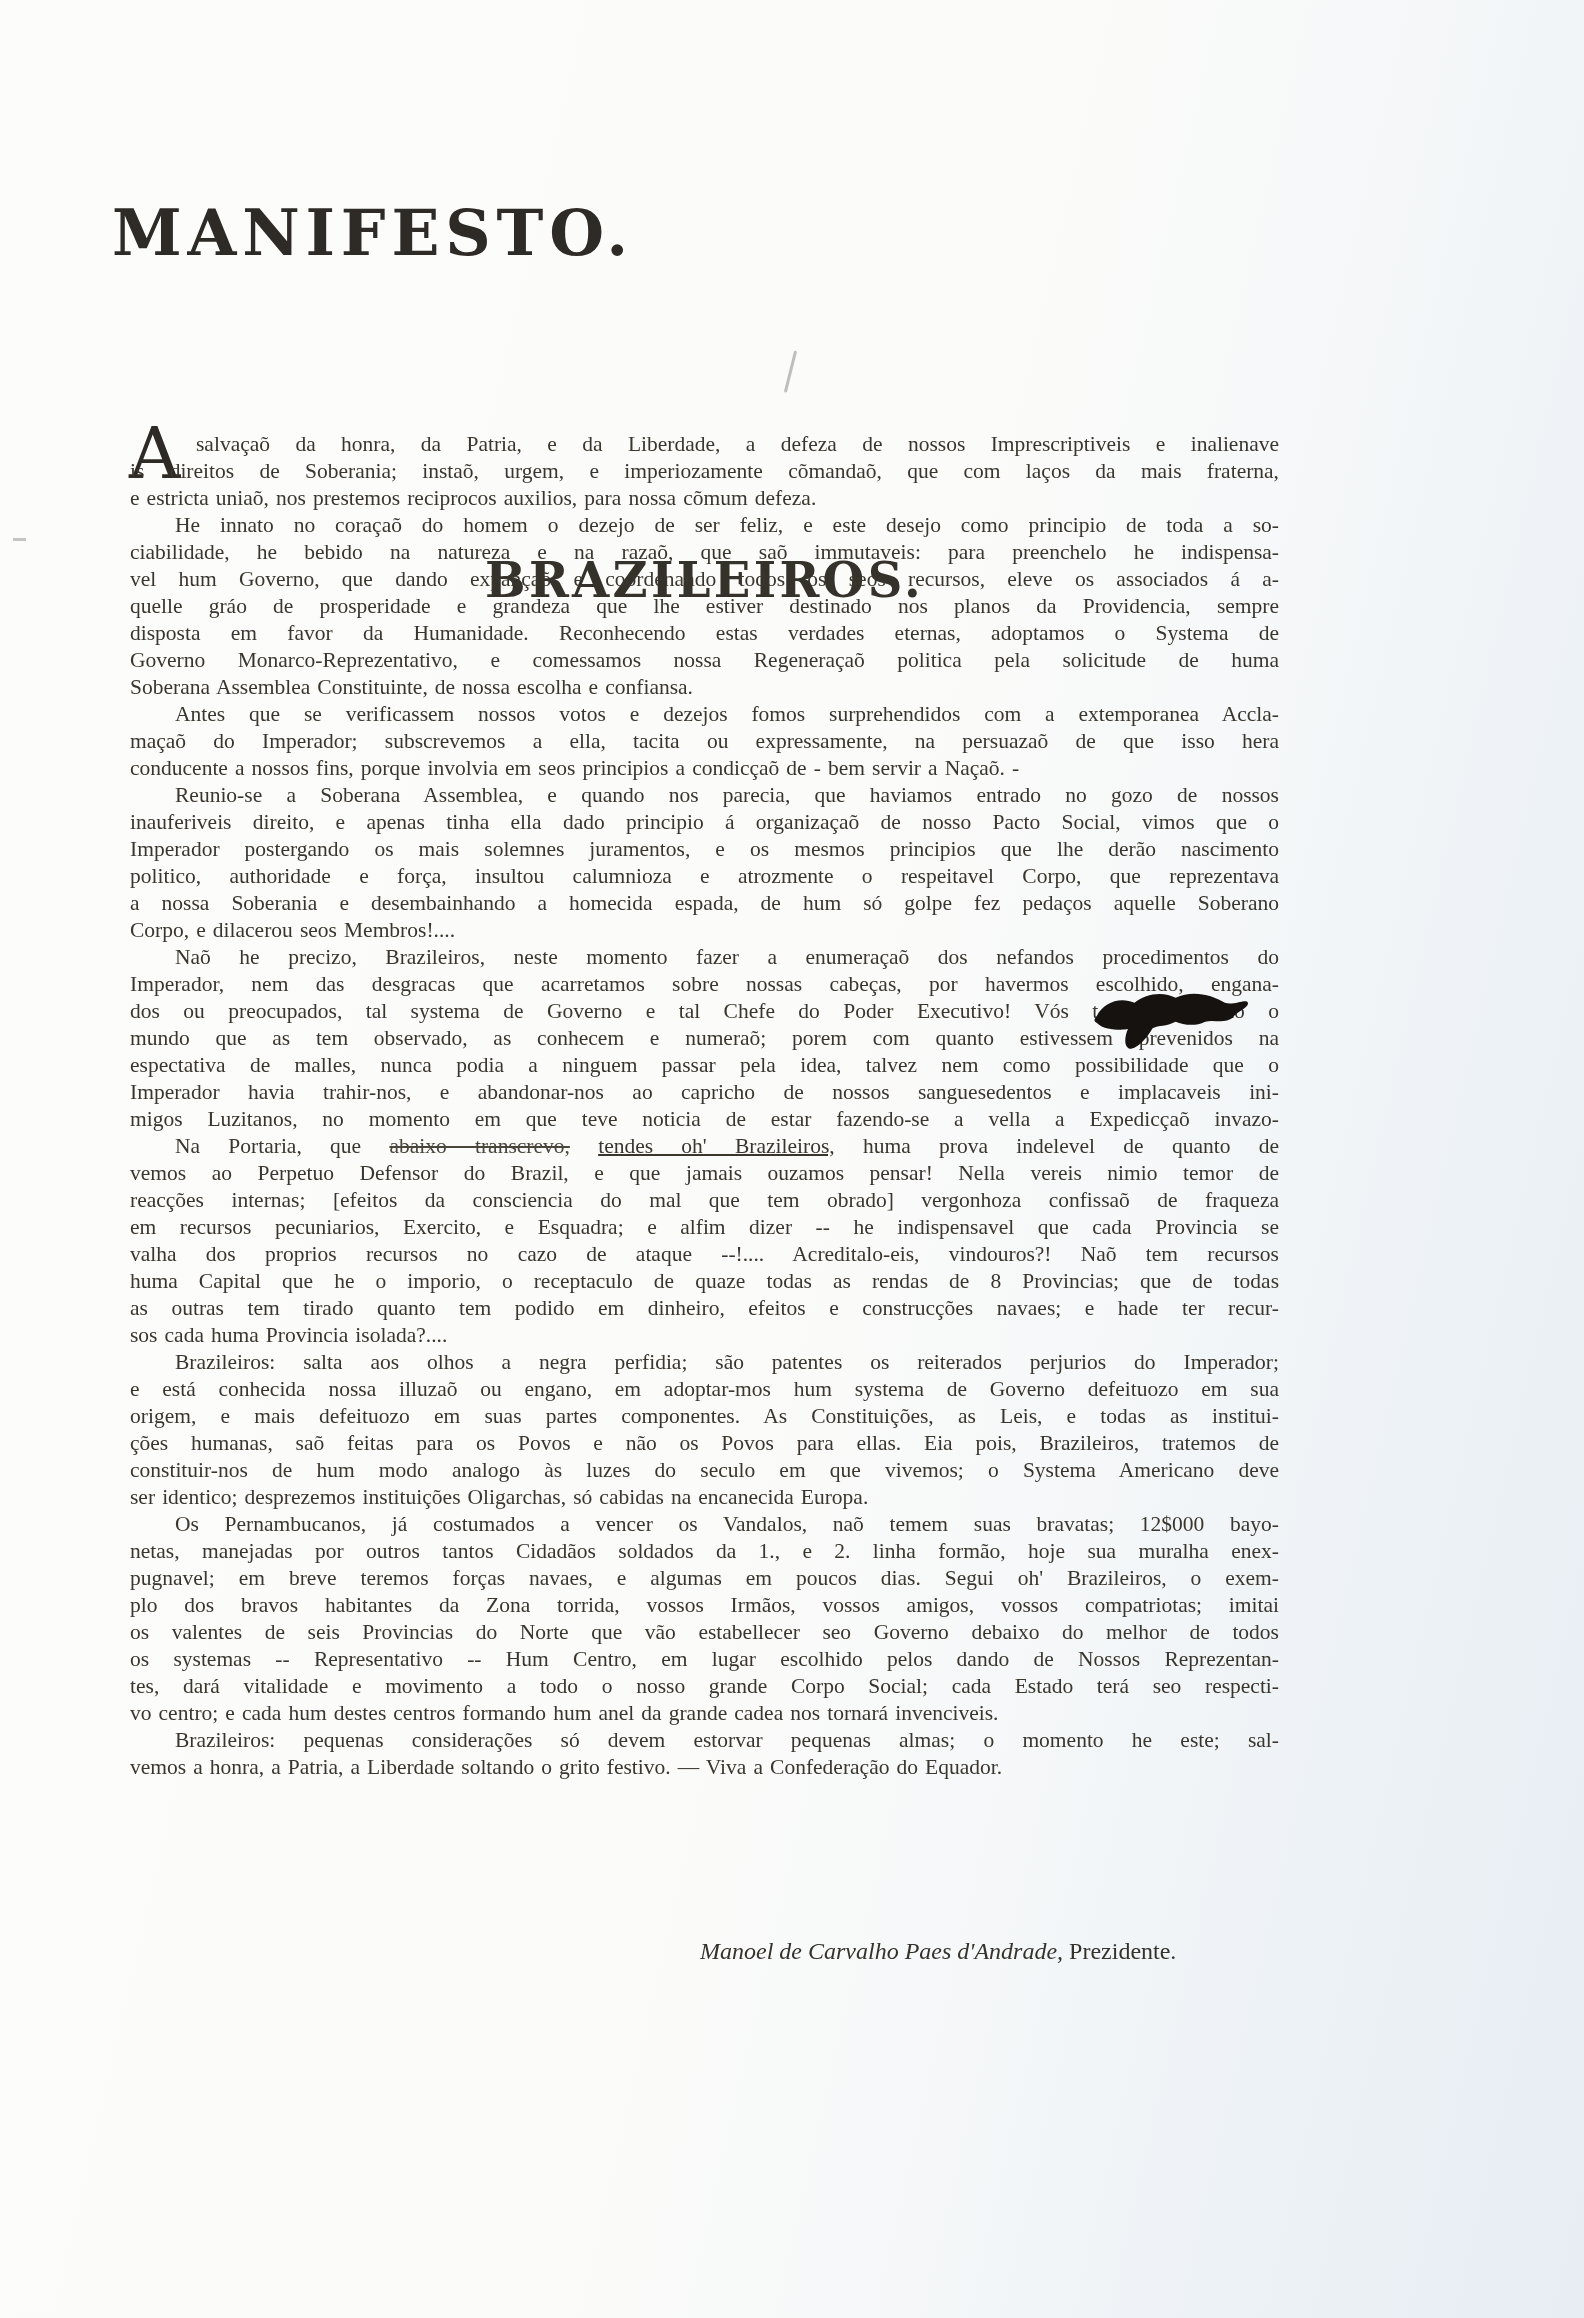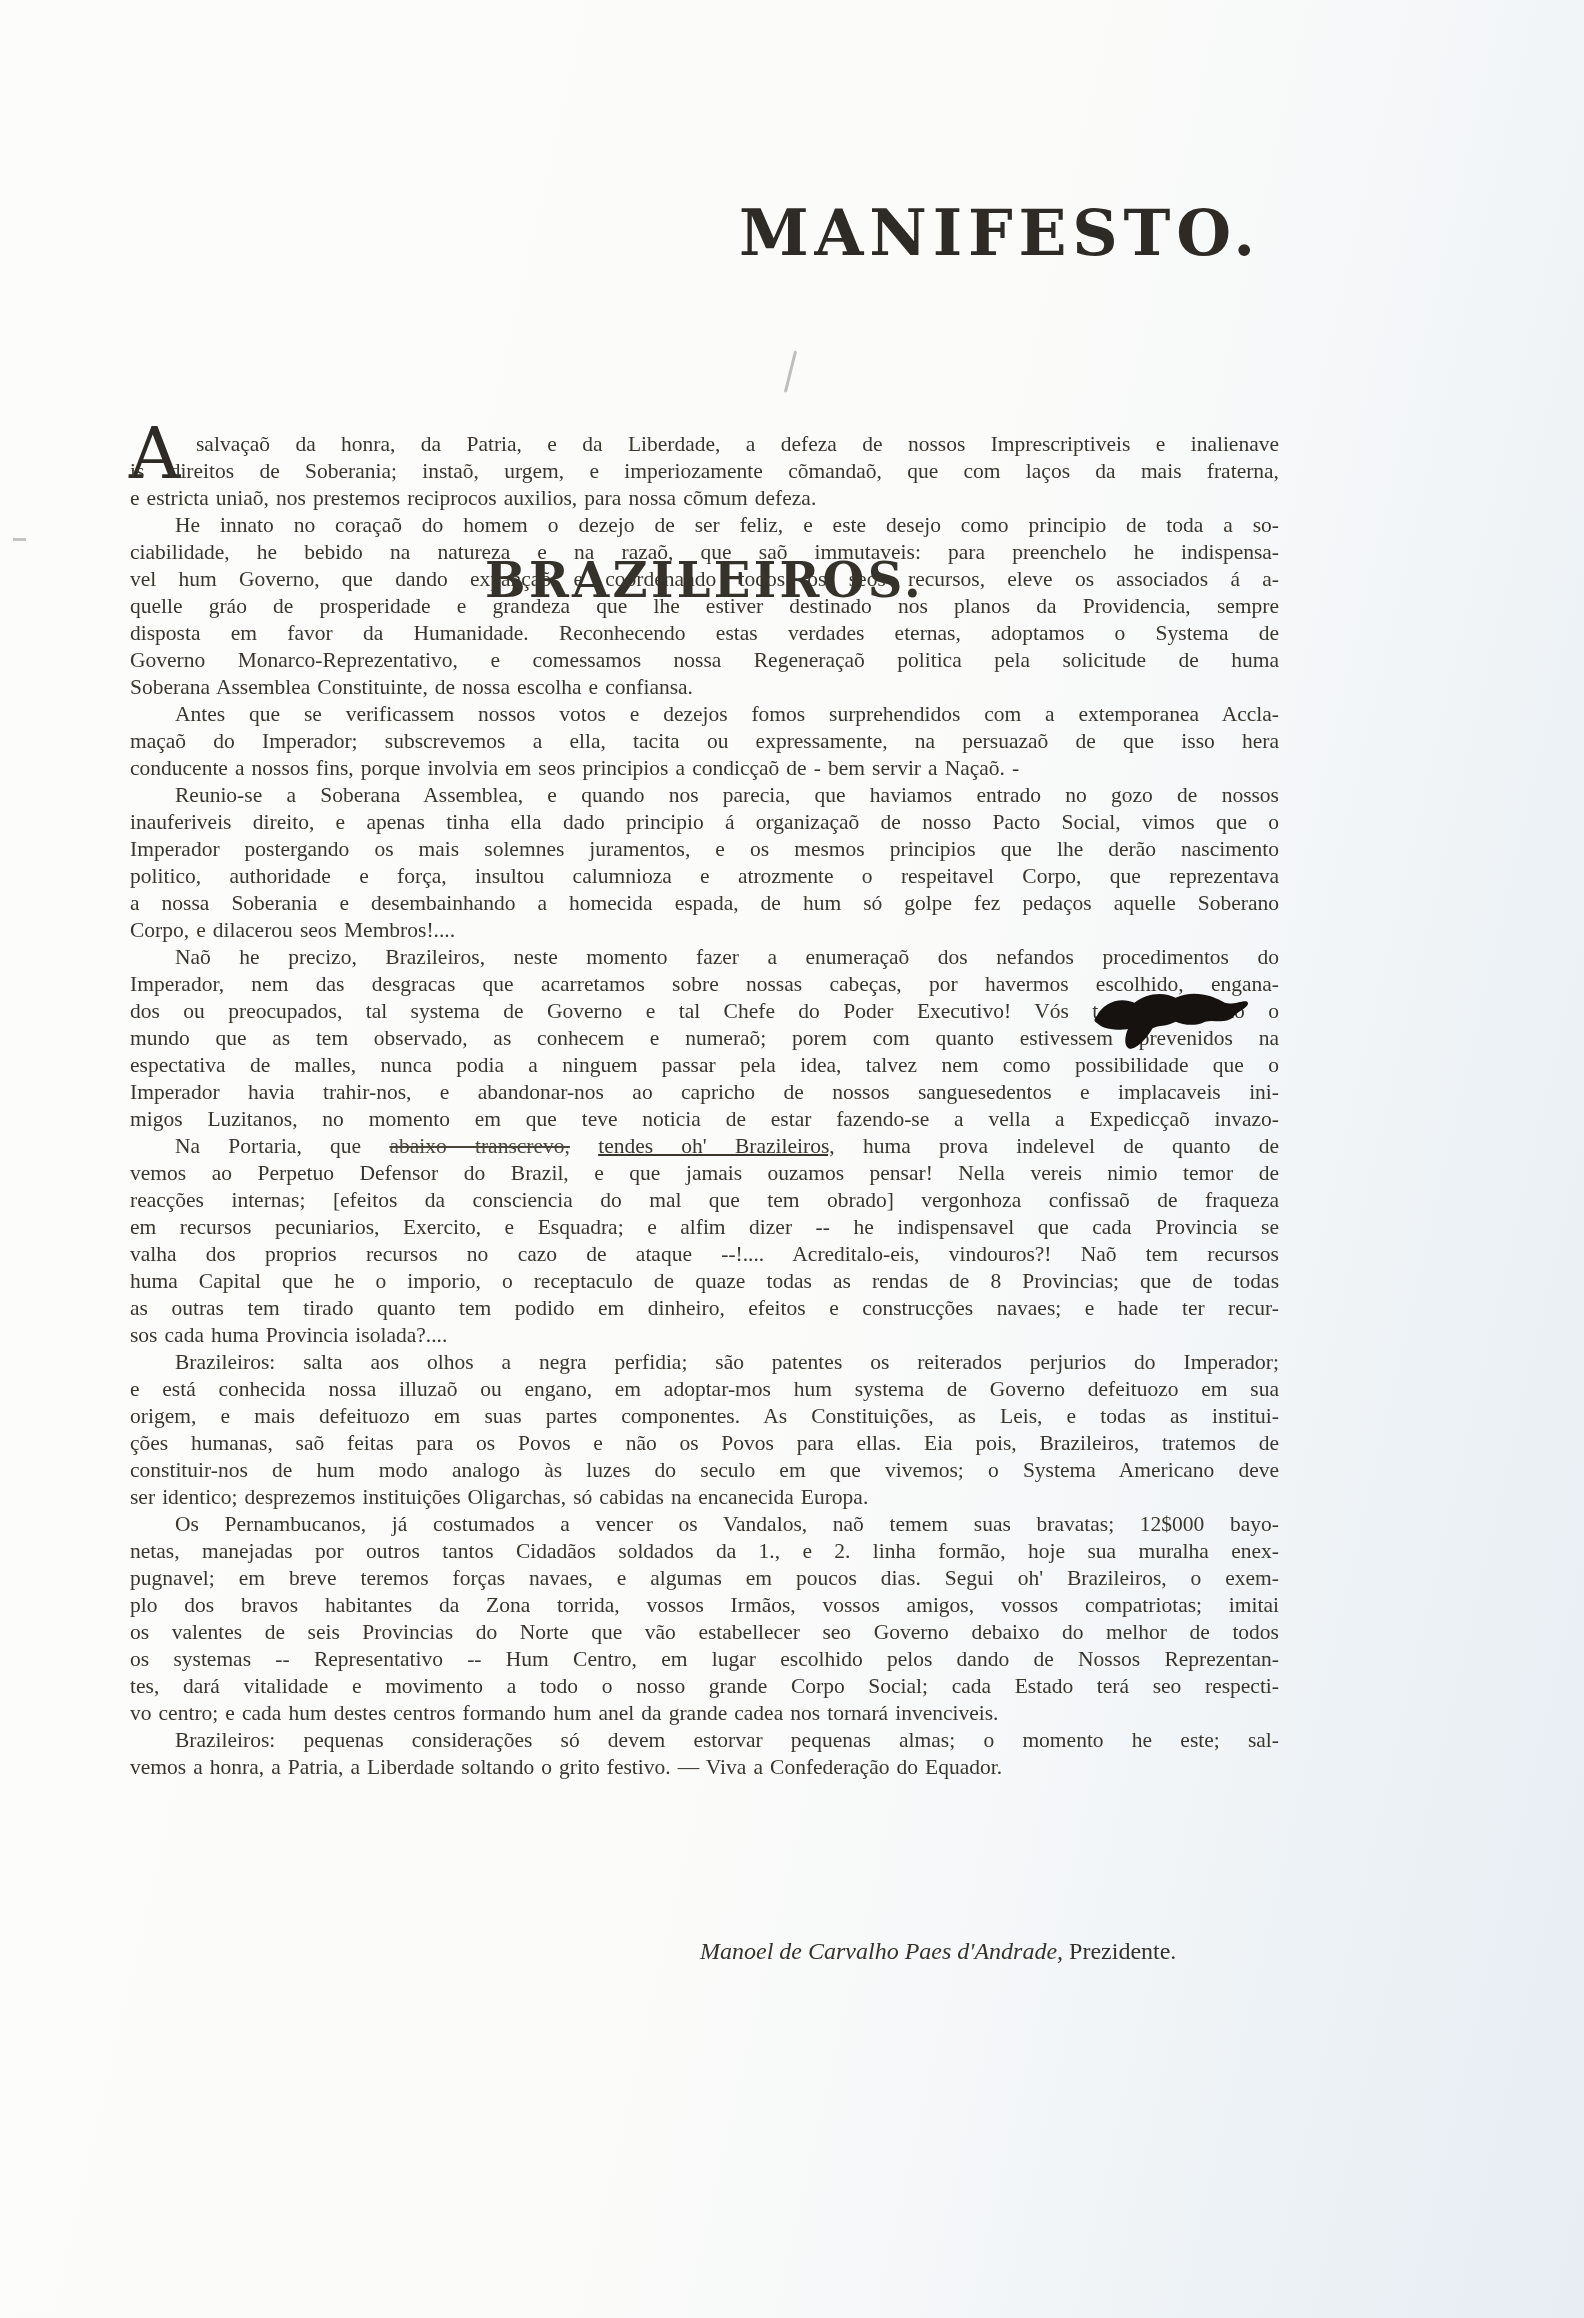--- a/index.html
+++ b/index.html
@@ -12,21 +12,21 @@
   body{
     width:1585px;height:2319px;position:relative;overflow:hidden;
     font-family:"Liberation Serif","DejaVu Serif",serif;
     background:
       linear-gradient(103deg,#fcfcfa 0%,#fbfbf9 50%,#f6f8f9 66%,#edf2f6 82%,#e7edf3 100%);
     color:var(--ink);
   }
   .sheet{position:absolute;inset:0;}
   .doc-title{
     position:absolute;top:196px;left:130px;width:1149px;
-    text-align:right;transform:translateX(-18px);
+    text-align:left;transform:translateX(-18px);
     font-family:"DejaVu Serif","Liberation Serif",serif;
     font-size:63px;font-weight:700;letter-spacing:5.8px;color:#2e2b26;
   }
   .doc-subtitle{
     position:absolute;top:538px;left:130px;width:1149px;
     text-align:center;
     font-family:"DejaVu Serif","Liberation Serif",serif;
     font-size:48px;font-weight:700;letter-spacing:3.3px;color:#35322b;margin-top:14px;
   }
   .pen-mark{

